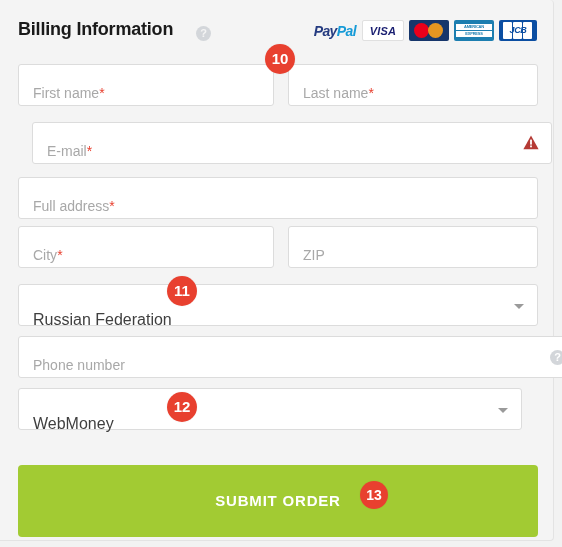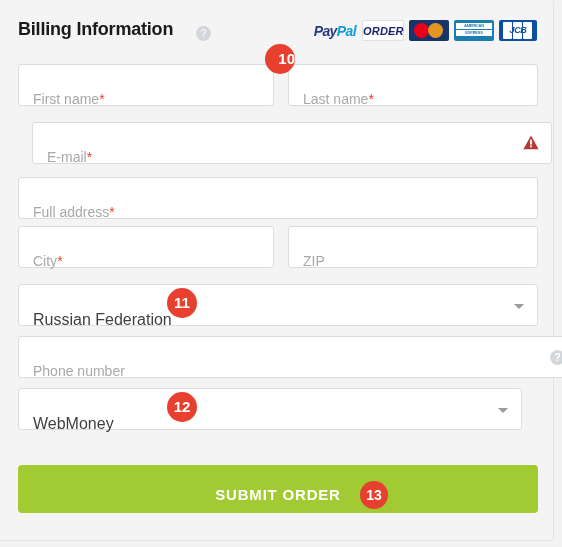--- a/index.html
+++ b/index.html
@@ -63,20 +63,21 @@
     top: 4px;
     display: flex;
     align-items: center;
     gap: 5px;
   }
   .badge-img {
     height: 21px;
     border-radius: 2px;
     display: flex;
     align-items: center;
+    justify-content: center;
     box-sizing: border-box;
   }
   .pp {
     background: transparent;
     font-size: 14px;
     font-weight: bold;
     font-style: italic;
     letter-spacing: -0.6px;
     padding: 0 1px;
   }
@@ -156,21 +157,21 @@
     position: absolute;
     background: #ffffff;
     border: 1px solid #dcdcdc;
     border-radius: 3px;
     box-sizing: border-box;
     height: 42px;
   }
   .field .ph {
     position: absolute;
     left: 14px;
-    top: 14px;
+    top: 8px;
     line-height: 40px;
     font-size: 14px;
     color: #a8a8a8;
     white-space: nowrap;
   }
   .field .val {
     position: absolute;
     left: 14px;
     top: 15px;
     line-height: 40px;
@@ -208,21 +209,21 @@
     height: 0;
     border-left: 5px solid transparent;
     border-right: 5px solid transparent;
     border-top: 5px solid #9a9a9a;
   }
   .submit {
     position: absolute;
     left: 18px;
     top: 465px;
     width: 520px;
-    height: 48px;
+    height: 72px;
     background: #a2cb33;
     border: none;
     border-radius: 4px;
     color: #ffffff;
     font-family: "Liberation Sans", sans-serif;
     font-size: 15px;
     font-weight: bold;
     letter-spacing: 0.8px;
     cursor: pointer;
     text-align: center;
@@ -251,21 +252,21 @@
   <div class="header">
     <div class="title">Billing Information</div>
     <div class="help-icon">?</div>
 
     <div class="cards">
       <div class="badge-img pp">
           <span class="pa">Pay</span>
           <span class="pb">Pal</span>
         </div>
       <div class="badge-img visa">
-          <span>ORDER</span>
+          <span>VISA</span>
         </div>
       <div class="badge-img mc">
         <span class="c1"></span>
         <span class="c2"></span>
       </div>
       <div class="badge-img amex">
         <span>AMERICAN</span>
         <span>EXPRESS</span>
       </div>
       <div class="badge-img jcb">
@@ -316,18 +317,18 @@
     <span class="field-help">?</span>
   </div>
 
   <div class="field" style="left:18px; top:388px; width:504px;">
     <span class="val">WebMoney</span>
     <span class="caret"></span>
   </div>
 
   <button class="submit">SUBMIT ORDER</button>
 
-  <div class="num-badge nb-30" style="left:265px; top:44px;text-align:right;">10</div>
-  <div class="num-badge nb-30" style="left:167px; top:288px;text-align:center;">11</div>
+  <div class="num-badge nb-30" style="left:265px; top:44px;">10</div>
+  <div class="num-badge nb-30" style="left:167px; top:276px;text-align:center;">11</div>
   <div class="num-badge nb-30" style="left:167px; top:392px;">12</div>
   <div class="num-badge nb-28" style="left:360px; top:481px;">13</div>
 
 </div>
 
 </body></html>

